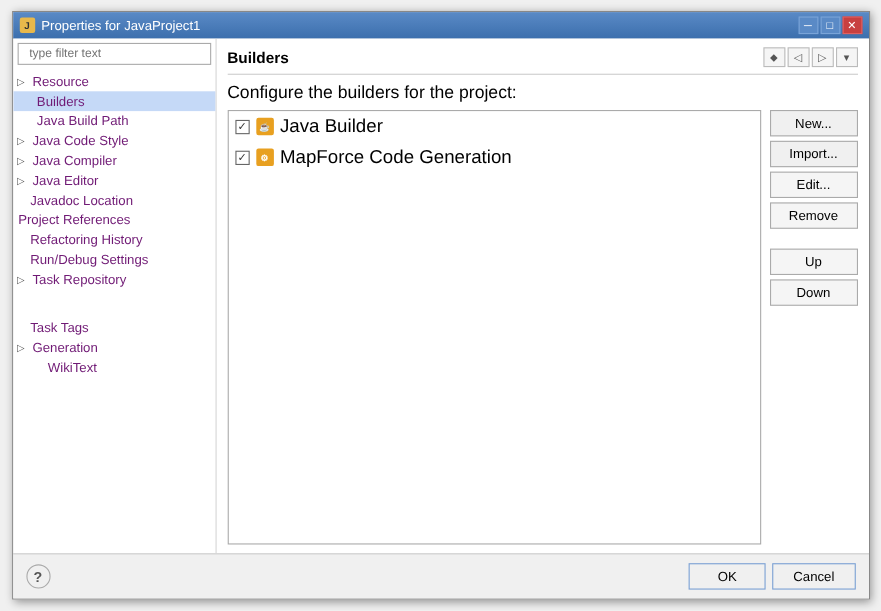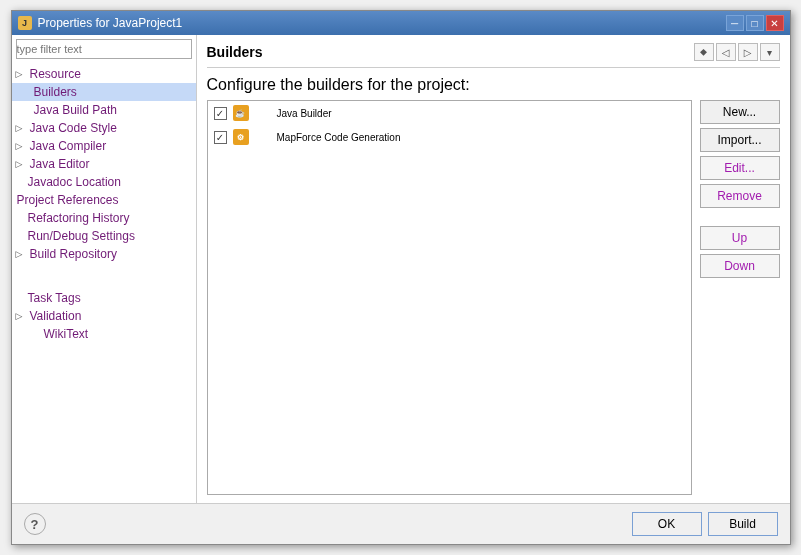--- a/index.html
+++ b/index.html
@@ -79,21 +79,21 @@
     .sidebar {
       width: 185px;
       background: white;
       border-right: 1px solid #ccc;
       display: flex;
       flex-direction: column;
       flex-shrink: 0;
     }
     .filter-input {
       margin: 4px;
-      padding: 3px 0;
+      padding: 3px 10px;
       border: 1px solid #aaa;
       font-size: 11px;
       color: #aaa;
       outline: none;
     }
     .tree-area {
       flex: 1;
       overflow-y: auto;
       padding: 2px 0;
     }
@@ -185,21 +185,21 @@
       background: #e8a020;
       border-radius: 2px;
       display: flex;
       align-items: center;
       justify-content: center;
       font-size: 8px;
       color: white;
       font-weight: bold;
       flex-shrink: 0;
     }
-    .builder-name { font-size: 10px; margin-left: 22px; }
+    .builder-name { font-size: 17px; }
     .builders-row {
       display: flex;
       flex: 1;
       gap: 0;
     }
     .list-wrapper {
       flex: 1;
       border: 1px solid #aaa;
       background: white;
       overflow-y: auto;
@@ -214,21 +214,21 @@
     .action-btn {
       padding: 4px 8px;
       border: 1px solid #aaa;
       background: #f0f0f0;
       font-size: 12px;
       cursor: pointer;
       text-align: center;
       white-space: nowrap;
     }
     .action-btn:disabled, .action-btn.disabled {
-      color: #a21caf;
+      color: #000000;
       cursor: default;
       background: #f5f5f5;
     }
     .action-btn-group-spacer { height: 10px; }
     .bottom-bar {
       display: flex;
       align-items: center;
       justify-content: space-between;
       padding: 8px 12px;
       border-top: 1px solid #ccc;
@@ -324,30 +324,30 @@
         <div class="tree-item" style="padding-left:16px;">
           <span class="tree-label">Refactoring History</span>
         </div>
 
         <div class="tree-item" style="padding-left:16px;">
           <span class="tree-label">Run/Debug Settings</span>
         </div>
 
         <div class="tree-item has-children">
           <span class="tree-arrow">▷</span>
-          <span class="tree-label">Build Repository</span>
+          <span class="tree-label">Task Repository</span>
         </div>
 
         <div class="tree-item" style="padding-left:16px;margin-top:26px;">
           <span class="tree-label">Task Tags</span>
         </div>
 
         <div class="tree-item has-children">
           <span class="tree-arrow">▷</span>
-          <span class="tree-label">Validation</span>
+          <span class="tree-label">Generation</span>
         </div>
 
         <div class="tree-item" style="padding-left:32px;">
           <span class="tree-label">WikiText</span>
         </div>
       </div>
     </div>
 
     <div class="main-panel">
       <div class="panel-header">
@@ -387,16 +387,16 @@
           <button class="action-btn disabled" disabled="">Down</button>
         </div>
       </div>
     </div>
   </div>
 
   <div class="bottom-bar">
     <div class="help-btn">?</div>
     <div class="bottom-right-buttons">
       <button class="ok-btn">OK</button>
-      <button class="cancel-btn">Build</button>
+      <button class="cancel-btn">Cancel</button>
     </div>
   </div>
 </div>
 
 </body></html>

